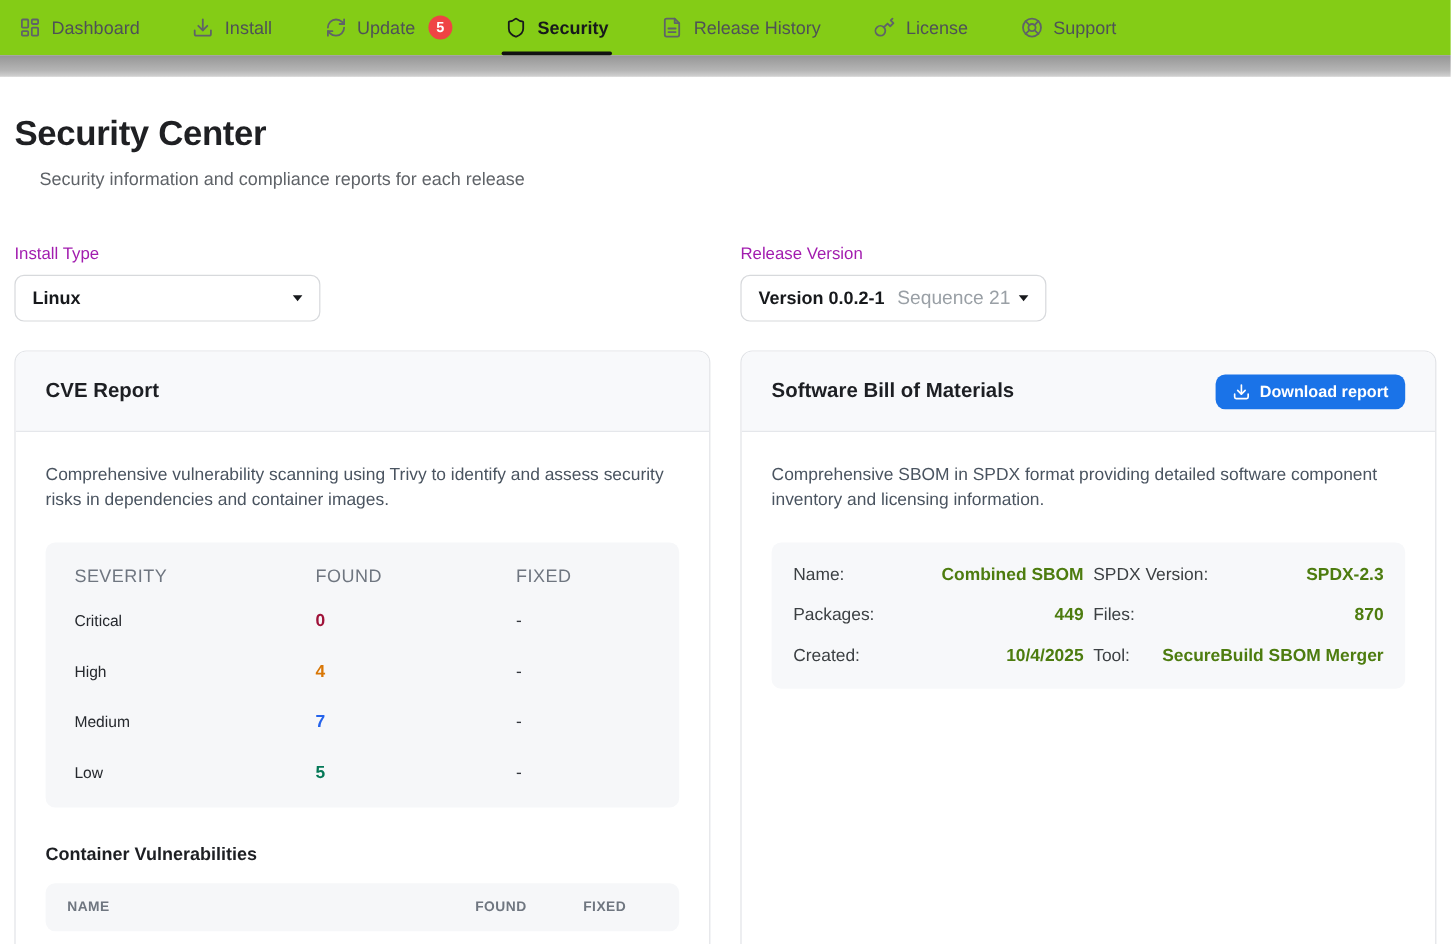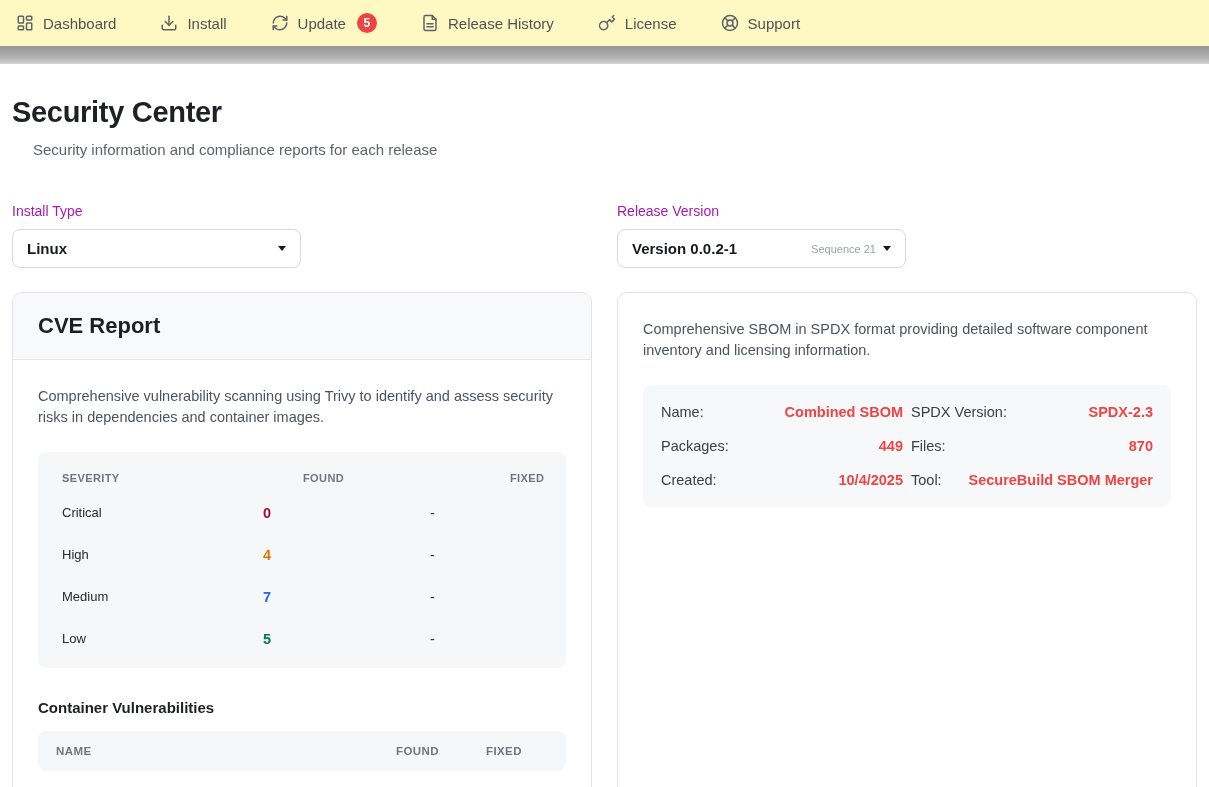--- a/index.html
+++ b/index.html
@@ -5,21 +5,21 @@
   * { box-sizing: border-box; margin: 0; padding: 0; }
   html, body { width: 1209px; height: 787px; overflow: hidden; }
   body {
     font-family: "Liberation Sans", sans-serif;
     background: #ffffff;
     color: #202124;
   }
   
   .topnav {
     height: 46px;
-    background: #fef9c3;
+    background: #84cc16;
     display: flex;
     align-items: stretch;
     padding: 0 16px;
     gap: 44px;
   }
   .nav-item {
     position: relative;
     display: flex;
     align-items: center;
     gap: 9px;
@@ -60,31 +60,31 @@
   .page-subtitle { margin-top: 12px; font-size: 15px; color: #5f6368; margin-left: 21px; }
   
   .filters {
     display: grid;
     grid-template-columns: 1fr 1fr;
     gap: 25px;
     margin-top: 45px;
   }
   .filter-label { font-size: 14px; font-weight: 500; color: #a21caf; margin-bottom: 10px; }
   .select {
-    width: 289px; height: 39px;
+    width: 255px; height: 39px;
     border: 1px solid #d7d9dc;
     border-radius: 8px;
     background: #fff;
     display: flex; align-items: center; justify-content: space-between;
     padding: 12px 14px;
     cursor: pointer;
   }
   .select-value { font-size: 15px; font-weight: 700; color: #17191c; }
   .select-right { display: flex; align-items: center; gap: 7px; }
-  .select-meta { font-size: 11px; color: #9aa0a6; }
+  .select-meta { font-size: 16px; color: #9aa0a6; }
   .caret {
     width: 0; height: 0;
     border-left: 4px solid transparent;
     border-right: 4px solid transparent;
     border-top: 5px solid #17191c;
   }
   
   .cards {
     display: grid;
     grid-template-columns: 1fr 1fr;
@@ -99,21 +99,21 @@
     overflow: hidden;
     min-height: 560px;
   }
   .card-header {
     min-height: 67px;
     background: #f8f9fb;
     border-bottom: 1px solid #e5e7eb;
     display: flex; align-items: center; justify-content: space-between;
     padding: 0 25px;
   }
-  .card-title { font-size: 22px; font-weight: 600; color: #1d1f23; }
+  .card-title { font-size: 17px; font-weight: 600; color: #1d1f23; }
   .card-body { padding: 26px 25px; }
   .card-desc { font-size: 14.5px; line-height: 1.48; color: #4a5460; max-width: 520px; }
   
   .btn-primary {
     display: inline-flex; align-items: center; gap: 8px;
     background: #1a73e8;
     color: #fff;
     border: none;
     border-radius: 8px;
     padding: 6px 14px;
@@ -131,26 +131,25 @@
     padding: 6px 0 8px;
   }
   .sev-row {
     display: grid;
     grid-template-columns: 201px 167px 1fr;
     padding: 13px 24px;
     align-items: center;
   }
   .sev-row.head {
     padding: 14px 24px 8px;
-    font-size: 11px;
-    font-weight: 700;
+    font-size: 15px;
+    font-weight: 400;
     letter-spacing: 0.4px;
     color: #6f7680;
     text-transform: uppercase;
-    gap: 40px;
   }
   .sev-name { font-size: 13px; color: #26292e; }
   .sev-found { font-size: 14.5px; font-weight: 600; }
   .sev-fixed { font-size: 14.5px; color: #33373d; }
   
   .cv-title { margin: 31px 0 15px; font-size: 15px; font-weight: 600; color: #1d1f23; }
   .cv-head {
     background: #f6f7f9;
     border-radius: 8px;
     display: grid;
@@ -172,21 +171,21 @@
     display: grid;
     grid-template-columns: 1fr 1fr;
     column-gap: 8px;
   }
   .sbom-cell {
     display: flex; align-items: baseline; justify-content: space-between;
     padding: 9px 0;
     font-size: 14.5px;
   }
   .sbom-label { color: #3c4043; }
-  .sbom-value { font-weight: 700; color: #ef4444; text-align: right; }
+  .sbom-value { font-weight: 700; color: #4d7c0f; text-align: right; }
   svg { flex: 0 0 auto; }
 </style>
 </head>
 <body>
 
 <nav class="topnav">
   <div class="nav-item">
     <svg width="18" height="18" viewBox="0 0 24 24" fill="none" stroke-width="2" stroke-linecap="round" stroke-linejoin="round">
         <rect x="3" y="3" width="7" height="9" rx="1"></rect>
         <rect x="14" y="3" width="7" height="5" rx="1"></rect>
@@ -205,20 +204,26 @@
   </div>
   <div class="nav-item">
     <svg width="18" height="18" viewBox="0 0 24 24" fill="none" stroke-width="2" stroke-linecap="round" stroke-linejoin="round">
         <path d="M3 12a9 9 0 0 1 9-9 9.75 9.75 0 0 1 6.74 2.74L21 8"></path>
         <path d="M21 3v5h-5"></path>
         <path d="M21 12a9 9 0 0 1-9 9 9.75 9.75 0 0 1-6.74-2.74L3 16"></path>
         <path d="M3 21v-5h5"></path>
       </svg>
     <span>Update</span>
     <span class="nav-badge">5</span>
+  </div>
+  <div class="nav-item active">
+    <svg width="18" height="18" viewBox="0 0 24 24" fill="none" stroke-width="2" stroke-linecap="round" stroke-linejoin="round">
+        <path d="M20 13c0 5-3.5 7.5-7.66 8.95a1 1 0 0 1-.67-.01C7.5 20.5 4 18 4 13V6a1 1 0 0 1 1-1c2 0 4.5-1.2 6.24-2.72a1 1 0 0 1 1.52 0C14.51 3.81 17 5 19 5a1 1 0 0 1 1 1z"></path>
+      </svg>
+    <span>Security</span>
   </div>
   <div class="nav-item">
     <svg width="18" height="18" viewBox="0 0 24 24" fill="none" stroke-width="2" stroke-linecap="round" stroke-linejoin="round">
         <path d="M15 2H6a2 2 0 0 0-2 2v16a2 2 0 0 0 2 2h12a2 2 0 0 0 2-2V7z"></path>
         <polyline points="15 2 15 7 20 7"></polyline>
         <line x1="8" y1="13" x2="16" y2="13"></line>
         <line x1="8" y1="17" x2="16" y2="17"></line>
       </svg>
     <span>Release History</span>
   </div>
@@ -307,20 +312,31 @@
         <h3 class="cv-title">Container Vulnerabilities</h3>
         <div class="cv-head">
           <span>Name</span>
           <span>Found</span>
           <span>Fixed</span>
         </div>
       </div>
     </section>
 
     <section class="card">
+      <div class="card-header">
+        <h2 class="card-title">Software Bill of Materials</h2>
+        <button class="btn-primary">
+          <svg width="15" height="15" viewBox="0 0 24 24" fill="none" stroke="#ffffff" stroke-width="2.2" stroke-linecap="round" stroke-linejoin="round">
+              <path d="M21 15v4a2 2 0 0 1-2 2H5a2 2 0 0 1-2-2v-4"></path>
+              <polyline points="7 10 12 15 17 10"></polyline>
+              <line x1="12" y1="15" x2="12" y2="3"></line>
+            </svg>
+          <span>Download report</span>
+        </button>
+      </div>
       <div class="card-body">
         <p class="card-desc">Comprehensive SBOM in SPDX format providing detailed software component inventory and licensing information.</p>
 
         <div class="sbom-grid">
           <div class="sbom-cell">
             <span class="sbom-label">Name:</span>
             <span class="sbom-value">Combined SBOM</span>
           </div>
           <div class="sbom-cell">
             <span class="sbom-label">SPDX Version:</span>

